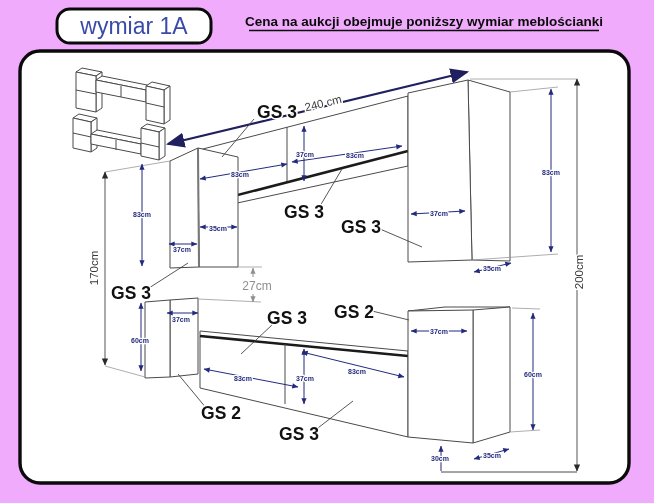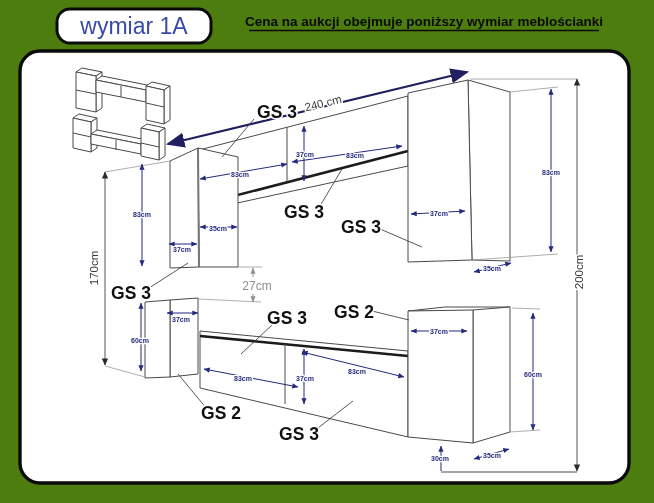--- a/index.html
+++ b/index.html
@@ -1,16 +1,16 @@
 <!DOCTYPE html>
 <html><head>
 <meta charset="utf-8">
 <style>
   html,body{margin:0;padding:0;background:#fff;}
-  .stage{position:relative;width:654px;height:503px;background:#4d7c0f;overflow:hidden;}
+  .stage{position:relative;width:654px;height:503px;background:#f0abfc;overflow:hidden;}
   svg{display:block;}
   text{font-family:"Liberation Sans","DejaVu Sans",sans-serif;}
   .st{stroke:#4a4a4a;fill:#ffffff;stroke-width:1;stroke-linejoin:round;}
   .stl{stroke:#4a4a4a;fill:none;stroke-width:1;}
   .thick{stroke:#1b1b1b;stroke-width:2.6;fill:none;}
   .edge2{stroke:#777;stroke-width:2;fill:none;}
   .ext{stroke:#999;stroke-width:0.8;fill:none;}
   .leader{stroke:#444;stroke-width:0.9;fill:none;}
   .dim{stroke:#232a7d;stroke-width:1;fill:none;marker-start:url(#an);marker-end:url(#an);}
   .dim1{stroke:#232a7d;stroke-width:1;fill:none;}

